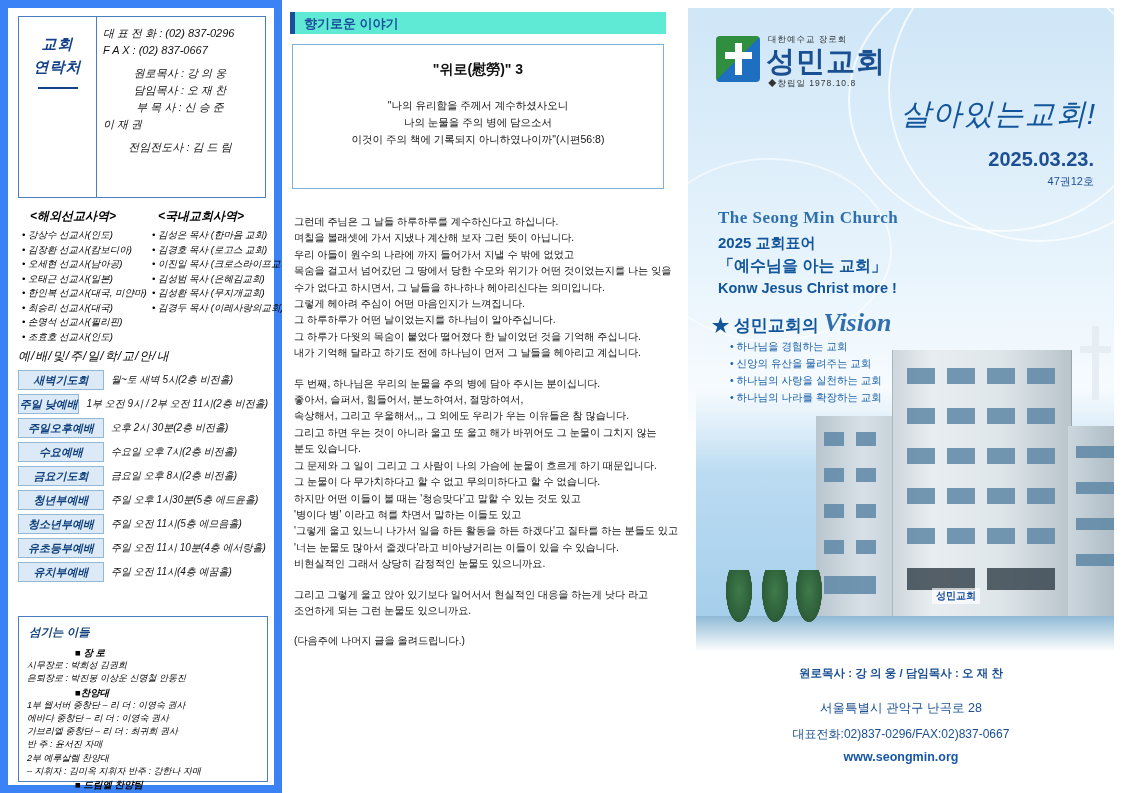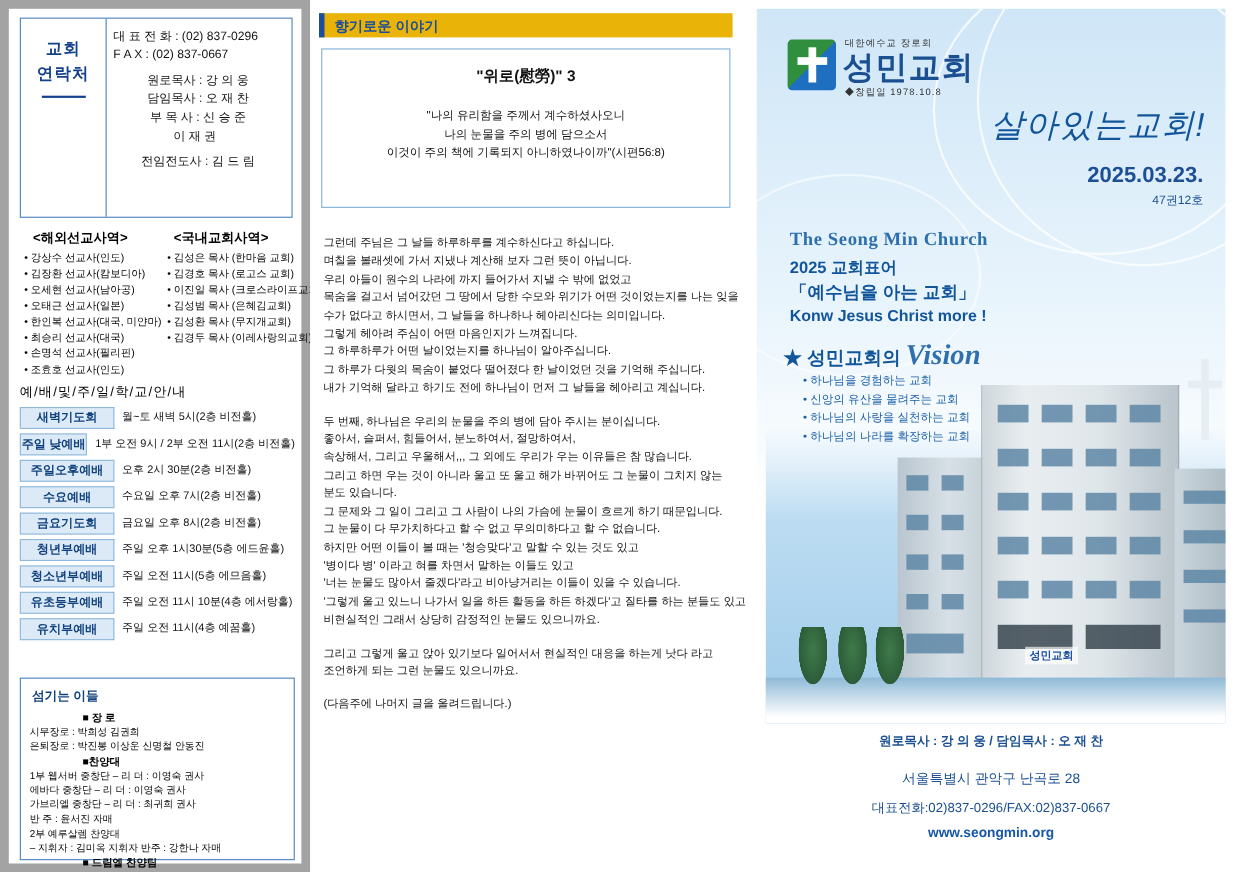--- a/index.html
+++ b/index.html
@@ -20,21 +20,22 @@
     height: 793px;
   }
 
   
   .left-col {
     position: absolute;
     left: 0;
     top: 0;
     width: 282px;
     height: 793px;
-    background: #a3a3a3;
+    background: #3b82f6;
+    font-style: italic;
   }
   .left-inner {
     position: absolute;
     left: 8px;
     top: 8px;
     width: 266px;
     height: 777px;
     background: #ffffff;
   }
 
@@ -82,21 +83,21 @@
     left: 78px; top: 0;
     right: 0; bottom: 0;
     padding: 8px 8px 0 6px;
   }
   .c-row {
     font-size: 11px;
     color: #111;
     line-height: 17px;
     white-space: nowrap;
   }
-  .c-row.r-right { text-align: center; padding-right: 6px;}
+  .c-row.r-right { text-align: left; padding-right: 6px;}
   .c-row.center { text-align: center; }
   .c-sep { height: 6px; }
 
   
   .mission-head {
     position: absolute;
     top: 200px;
     font-size: 12px;
     font-weight: bold;
     color: #000;
@@ -189,21 +190,21 @@
     width: 398px;
     height: 793px;
     background: #ffffff;
   }
   .mid-title-bar {
     position: absolute;
     left: 8px;
     top: 12px;
     width: 376px;
     height: 22px;
-    background: #eab308;
+    background: #5eead4;
   }
   .mid-title-bar .tick {
     position: absolute;
     left: 0; top: 0;
     width: 5px; height: 22px;
     background: #1b4f9c;
   }
   .mid-title-bar .txt {
     position: absolute;
     left: 14px;
@@ -692,22 +693,22 @@
         </p>
         <div>두 번째, 하나님은 우리의 눈물을 주의 병에 담아 주시는 분이십니다.</div>
         <div>좋아서, 슬퍼서, 힘들어서, 분노하여서, 절망하여서,</div>
         <div>속상해서, 그리고 우울해서,,, 그 외에도 우리가 우는 이유들은 참 많습니다.</div>
         <div>그리고 하면 우는 것이 아니라 울고 또 울고 해가 바뀌어도 그 눈물이 그치지 않는</div>
         <div>분도 있습니다.</div>
         <div>그 문제와 그 일이 그리고 그 사람이 나의 가슴에 눈물이 흐르게 하기 때문입니다.</div>
         <div>그 눈물이 다 무가치하다고 할 수 없고 무의미하다고 할 수 없습니다.</div>
         <div>하지만 어떤 이들이 볼 때는 '청승맞다'고 말할 수 있는 것도 있고</div>
         <div>'병이다 병' 이라고 혀를 차면서 말하는 이들도 있고</div>
+        <div>'그렇게 울고 있느니 나가서 일을 하든 활동을 하든 하겠다'고 질타를 하는 분들도 있고</div>
         <div>'너는 눈물도 많아서 줄겠다'라고 비아냥거리는 이들이 있을 수 있습니다.</div>
-        <div>'그렇게 울고 있느니 나가서 일을 하든 활동을 하든 하겠다'고 질타를 하는 분들도 있고</div>
         <div>비현실적인 그래서 상당히 감정적인 눈물도 있으니까요.</div>
       <p></p>
       <p>
         </p>
         <div>그리고 그렇게 울고 앉아 있기보다 일어서서 현실적인 대응을 하는게 낫다 라고</div>
         <div>조언하게 되는 그런 눈물도 있으니까요.</div>
       <p></p>
       <p class="tight">
         </p>
         <div>(다음주에 나머지 글을 올려드립니다.)</div>

